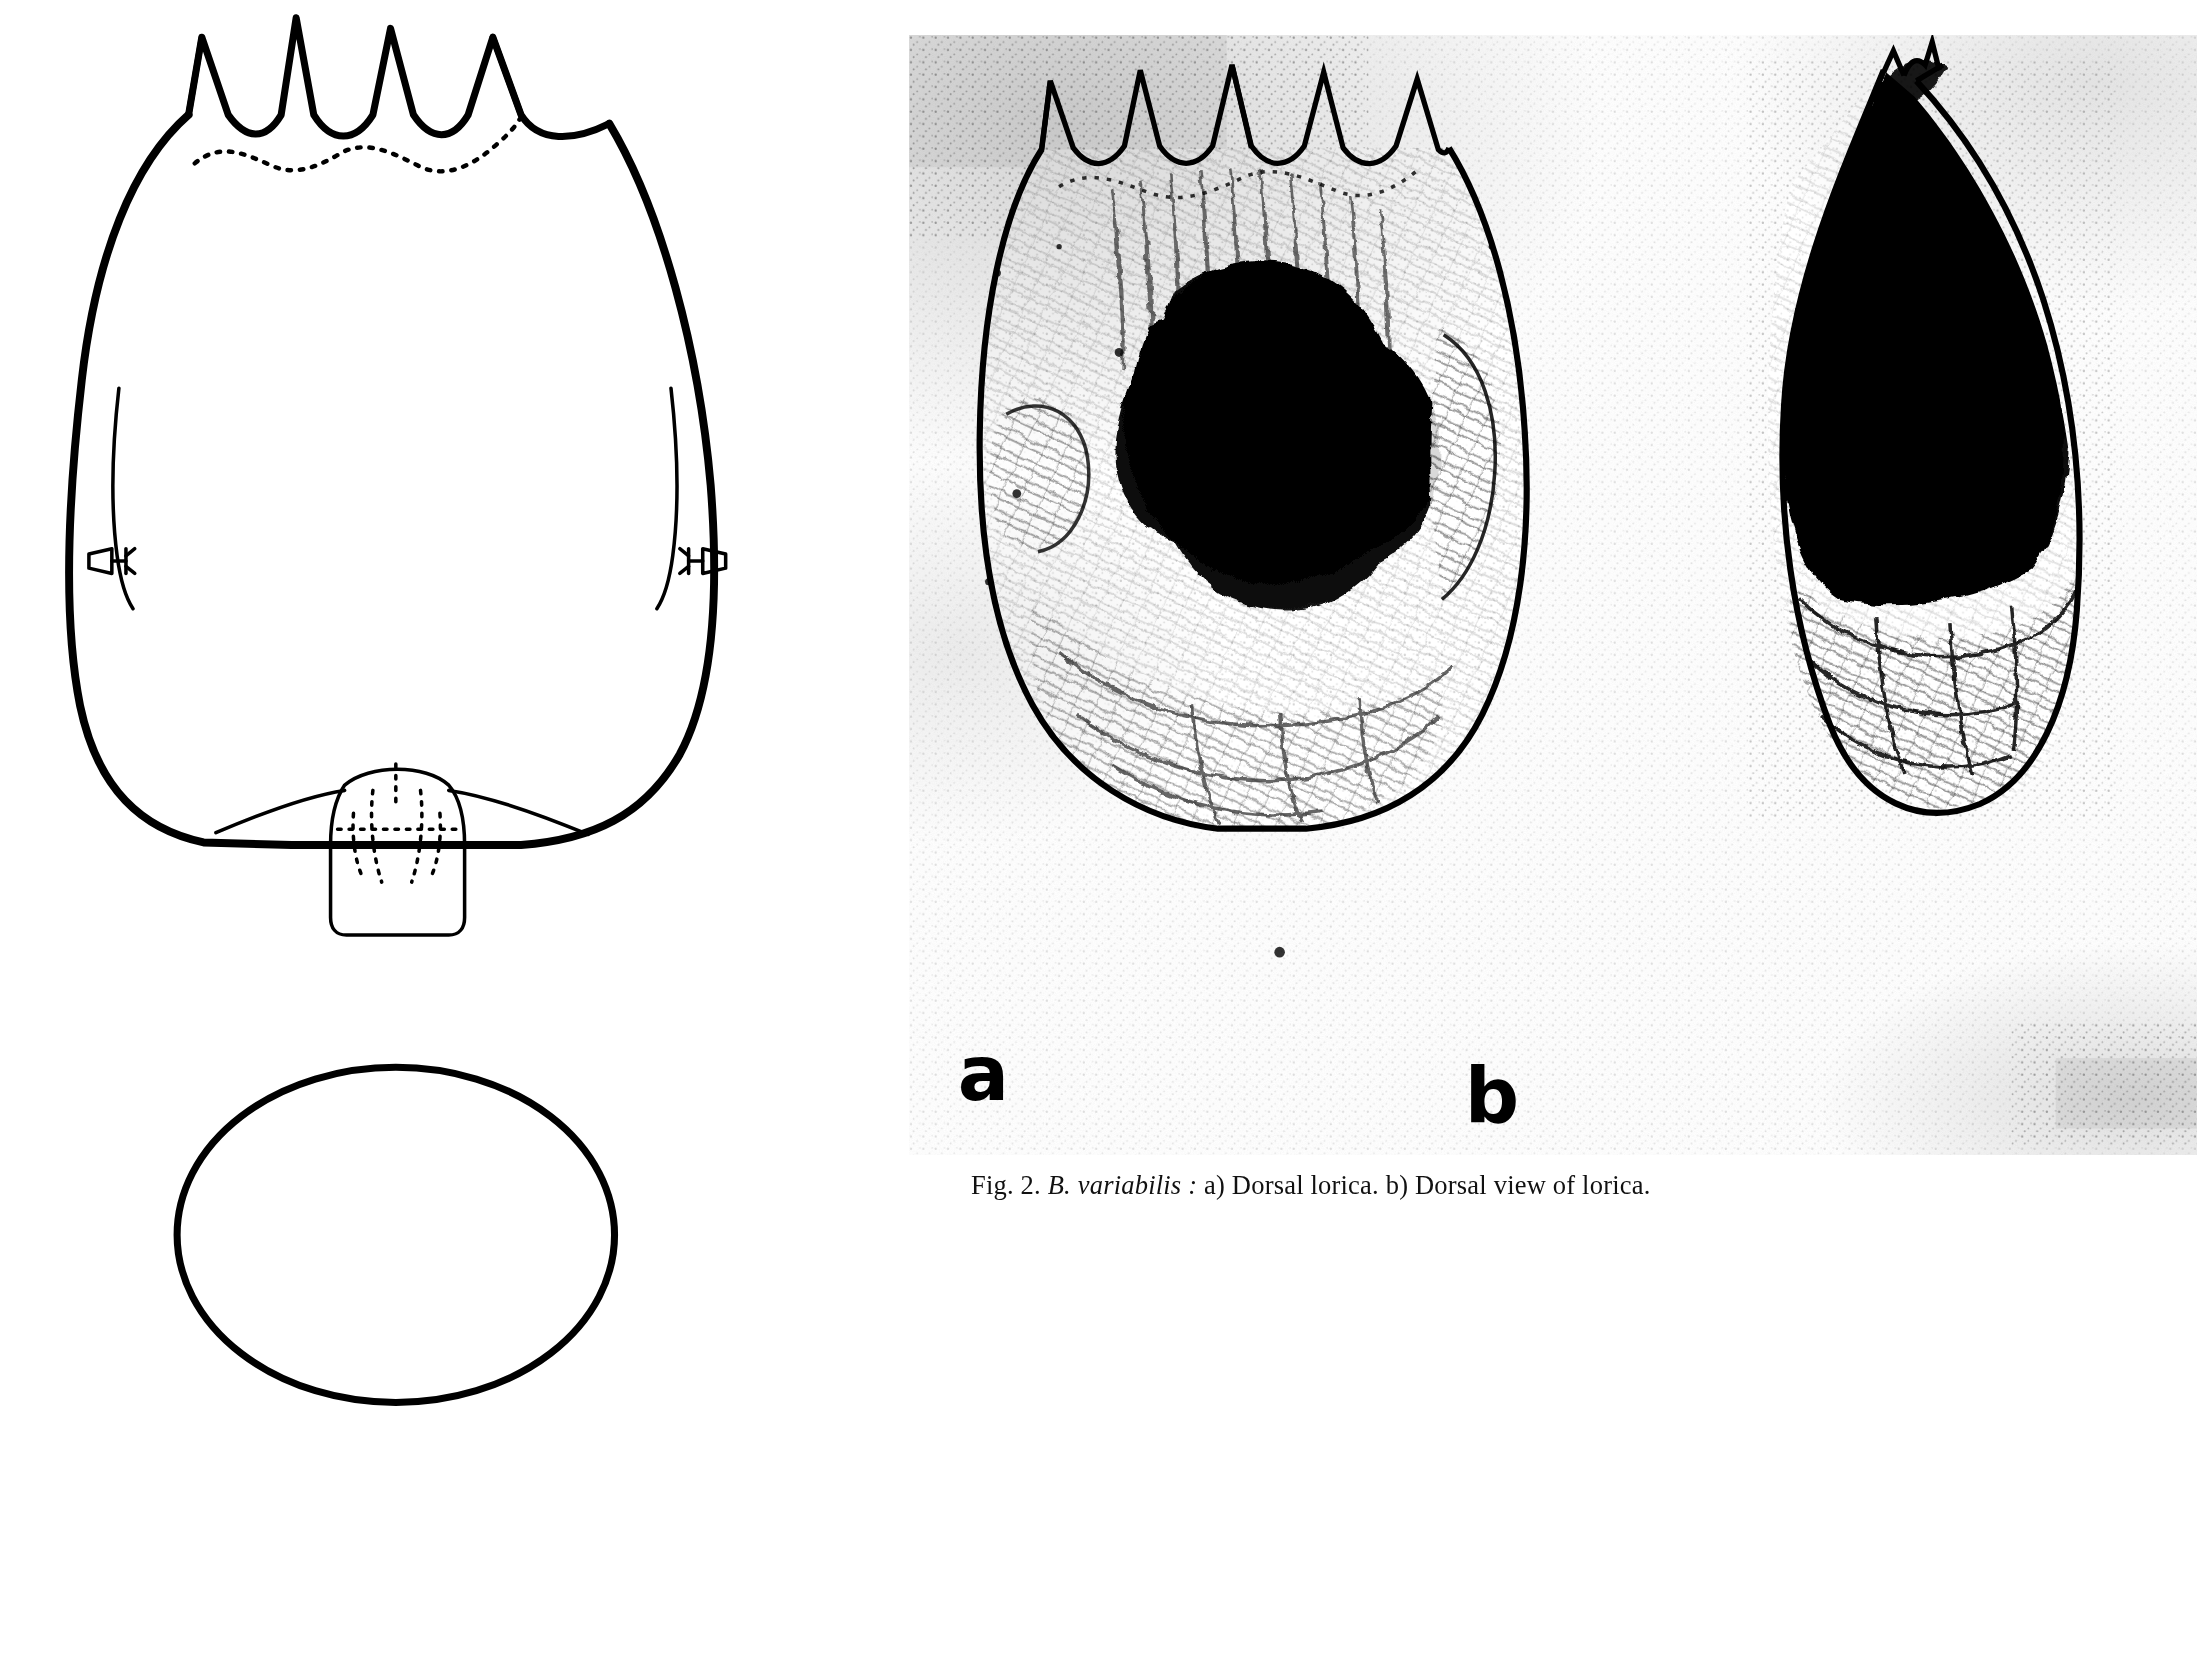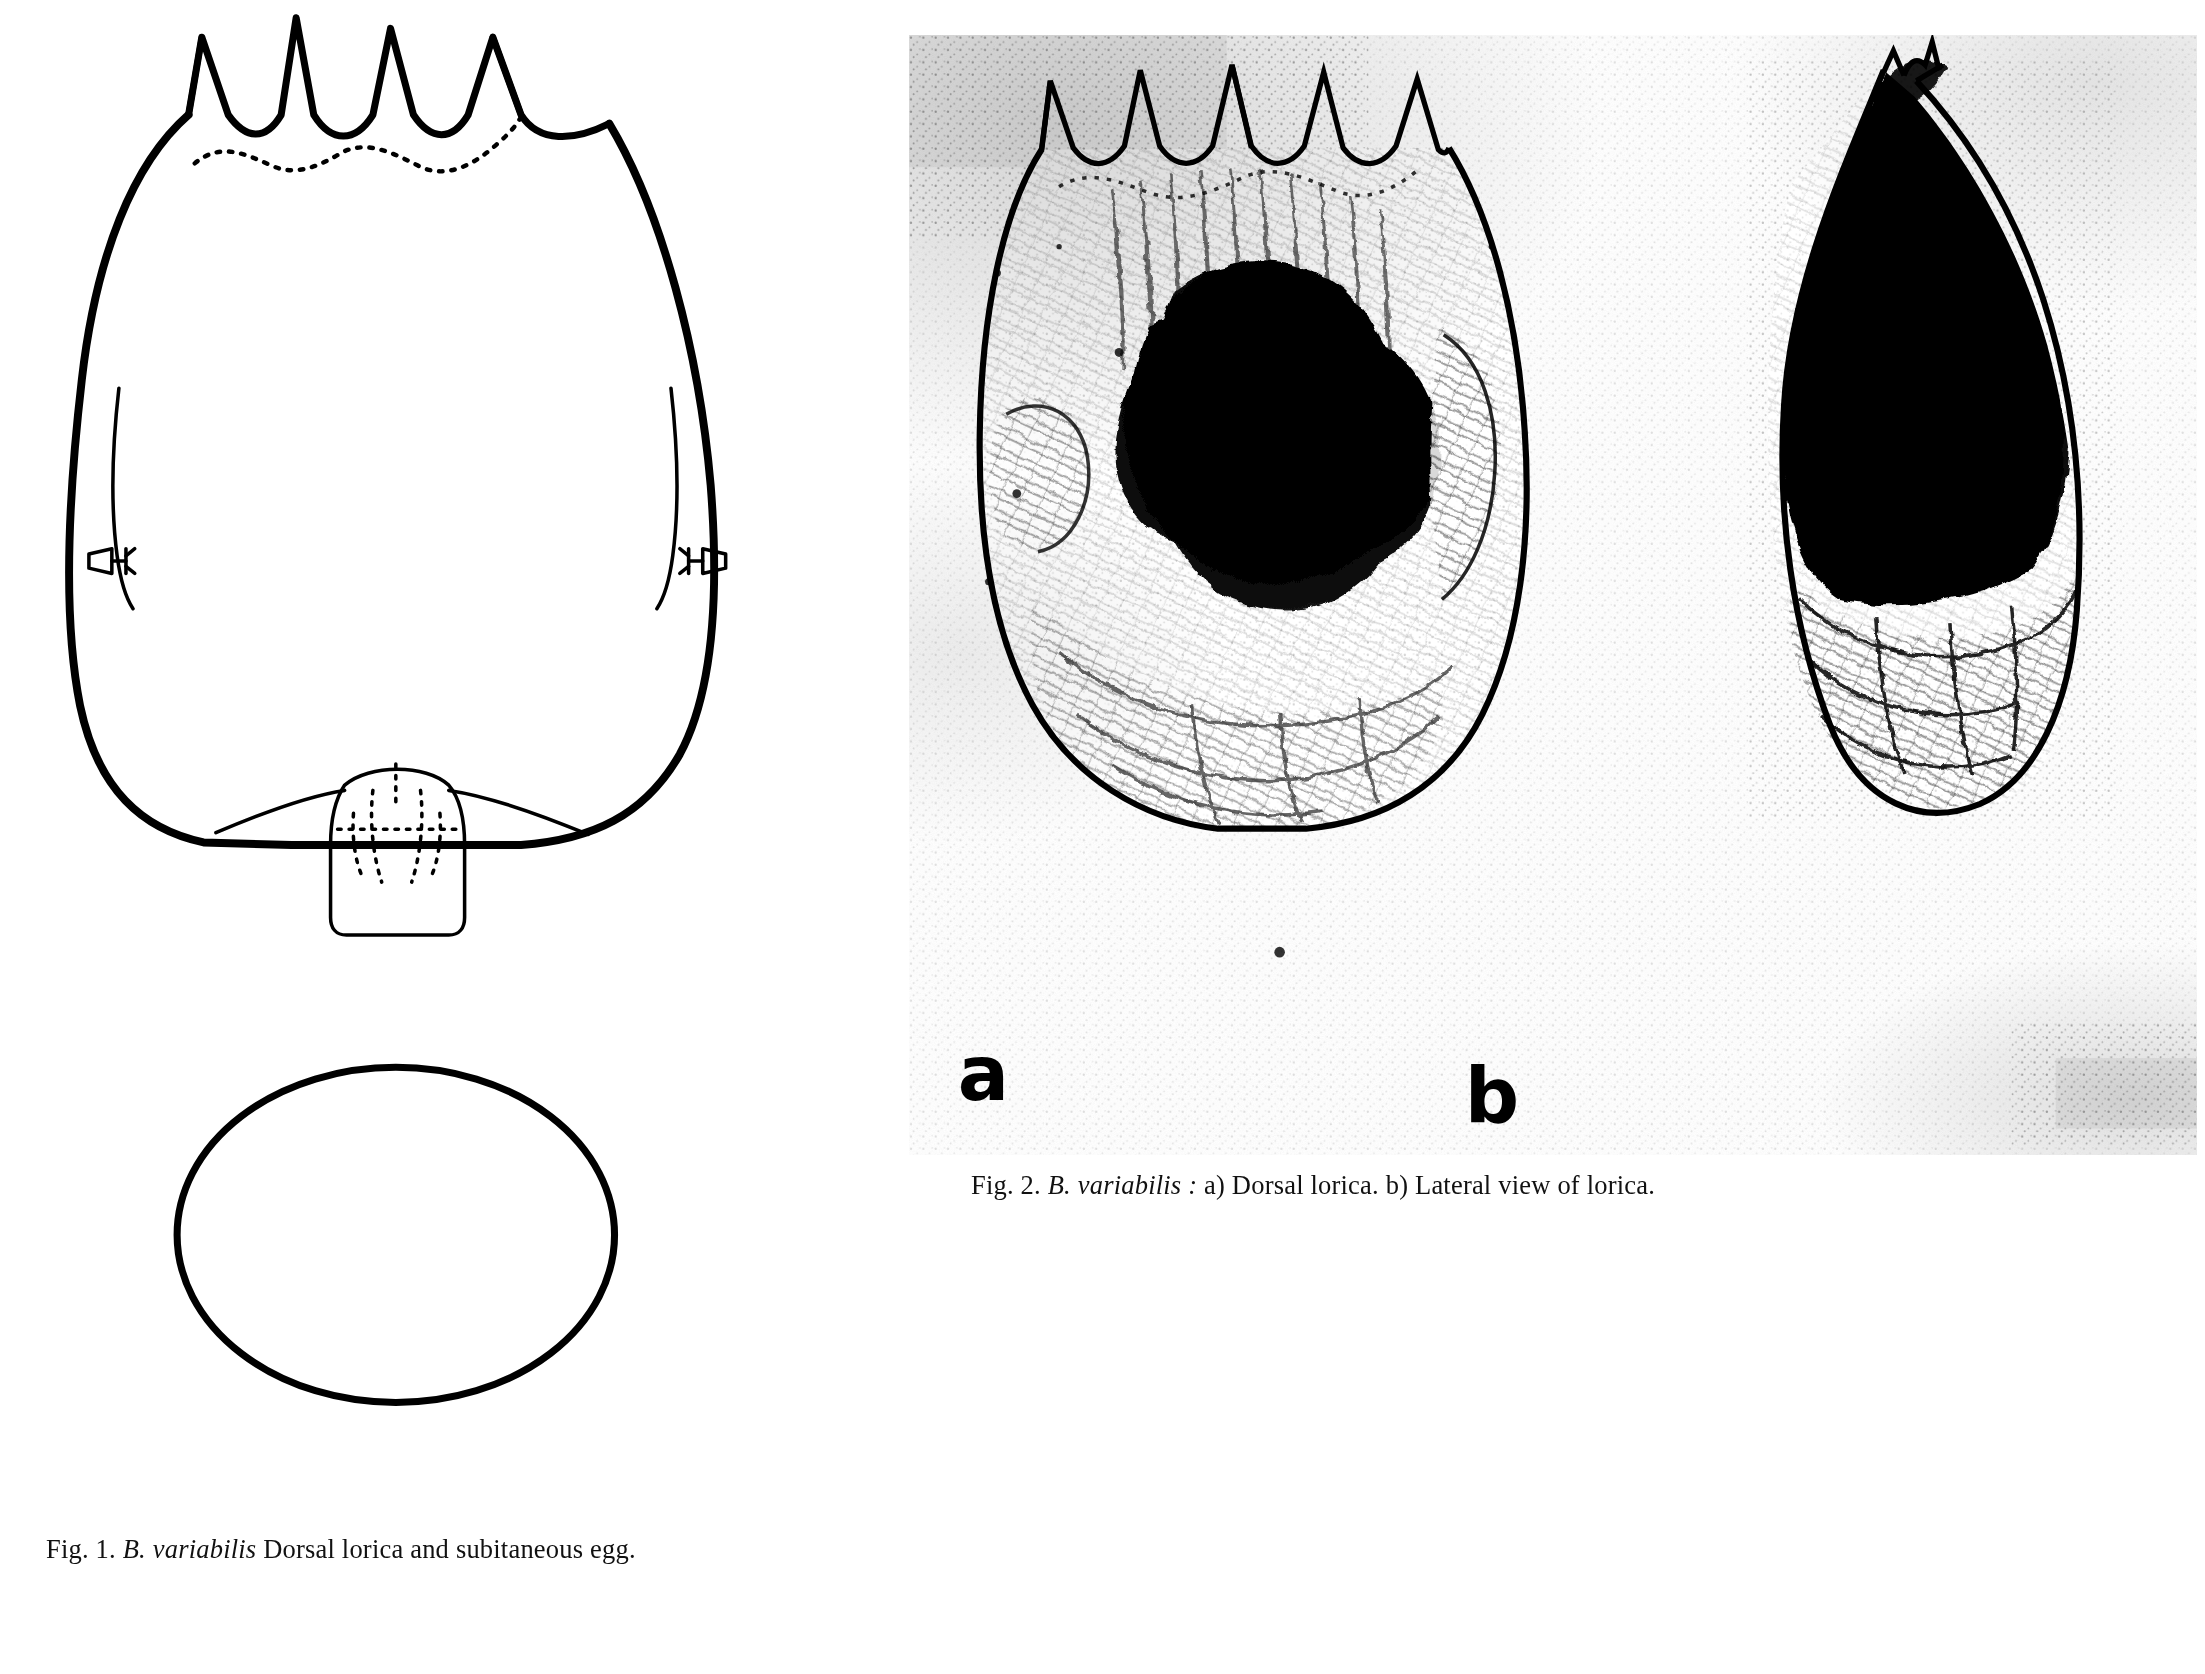--- a/index.html
+++ b/index.html
@@ -180,25 +180,20 @@
                M 370 912
                C 368 940, 372 966, 380 984
                M 468 912
                C 470 940, 466 966, 458 984"></path>
       <path stroke-width="4" stroke-dasharray="4 9" d="M 352 930 L 486 930"></path>
 
       <ellipse cx="418" cy="1390" rx="248" ry="190" stroke-width="8"></ellipse>
     </g>
   </svg>
 
-  <div id="fig1-caption">
-    <span>Fig. 1.</span>
-    <span class="it">B. variabilis</span>
-    <span>Dorsal lorica and subitaneous egg.</span>
-  </div>
 </div>
 
 <div id="fig2">
 
   <div id="fig2-plate">
     <div class="bgwash"></div>
 
     <svg width="1288" height="1120" viewBox="0 0 1460 1270">
       <defs>
 
@@ -427,16 +422,16 @@
 
     <div class="panel-letter" id="letter-a">a</div>
     <div class="panel-letter" id="letter-b">b</div>
   </div>
 
   <div id="fig2-caption">
     <span>Fig. 2.</span>
     <span class="it">B. variabilis</span>
     <span class="it">:</span>
     <span>a) Dorsal lorica.</span>
-    <span>b) Lateral view of lorica.</span>
+    <span>b) Dorsal view of lorica.</span>
   </div>
 </div>
 
 
 </body></html>

